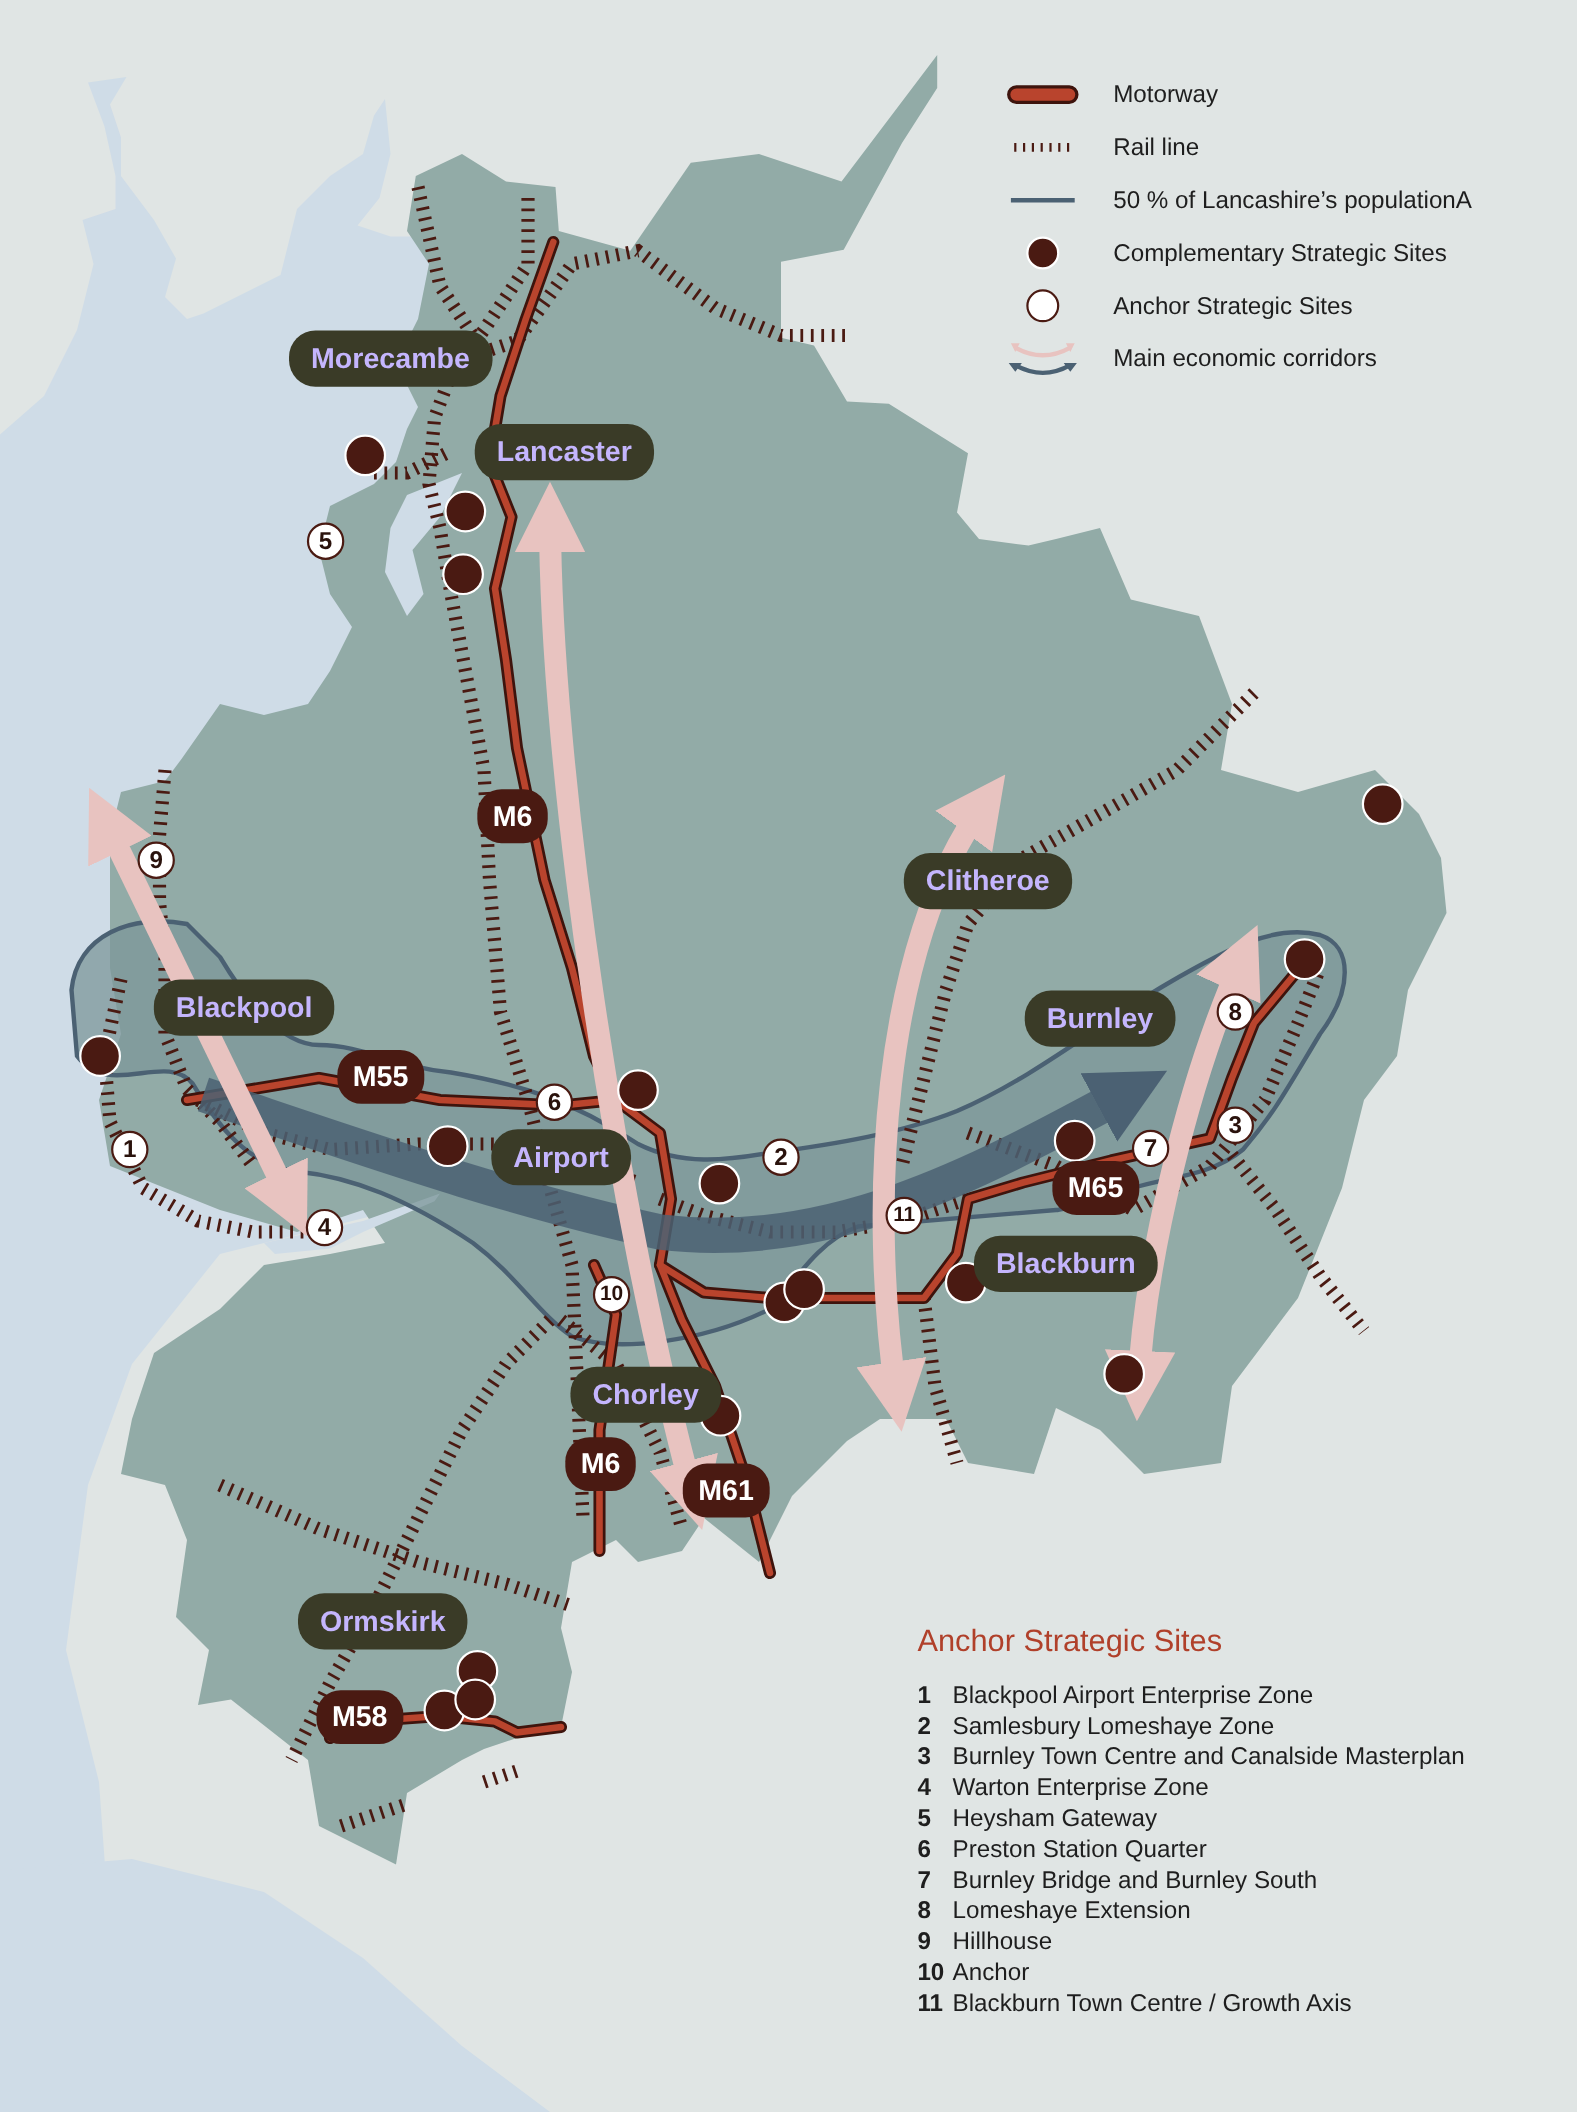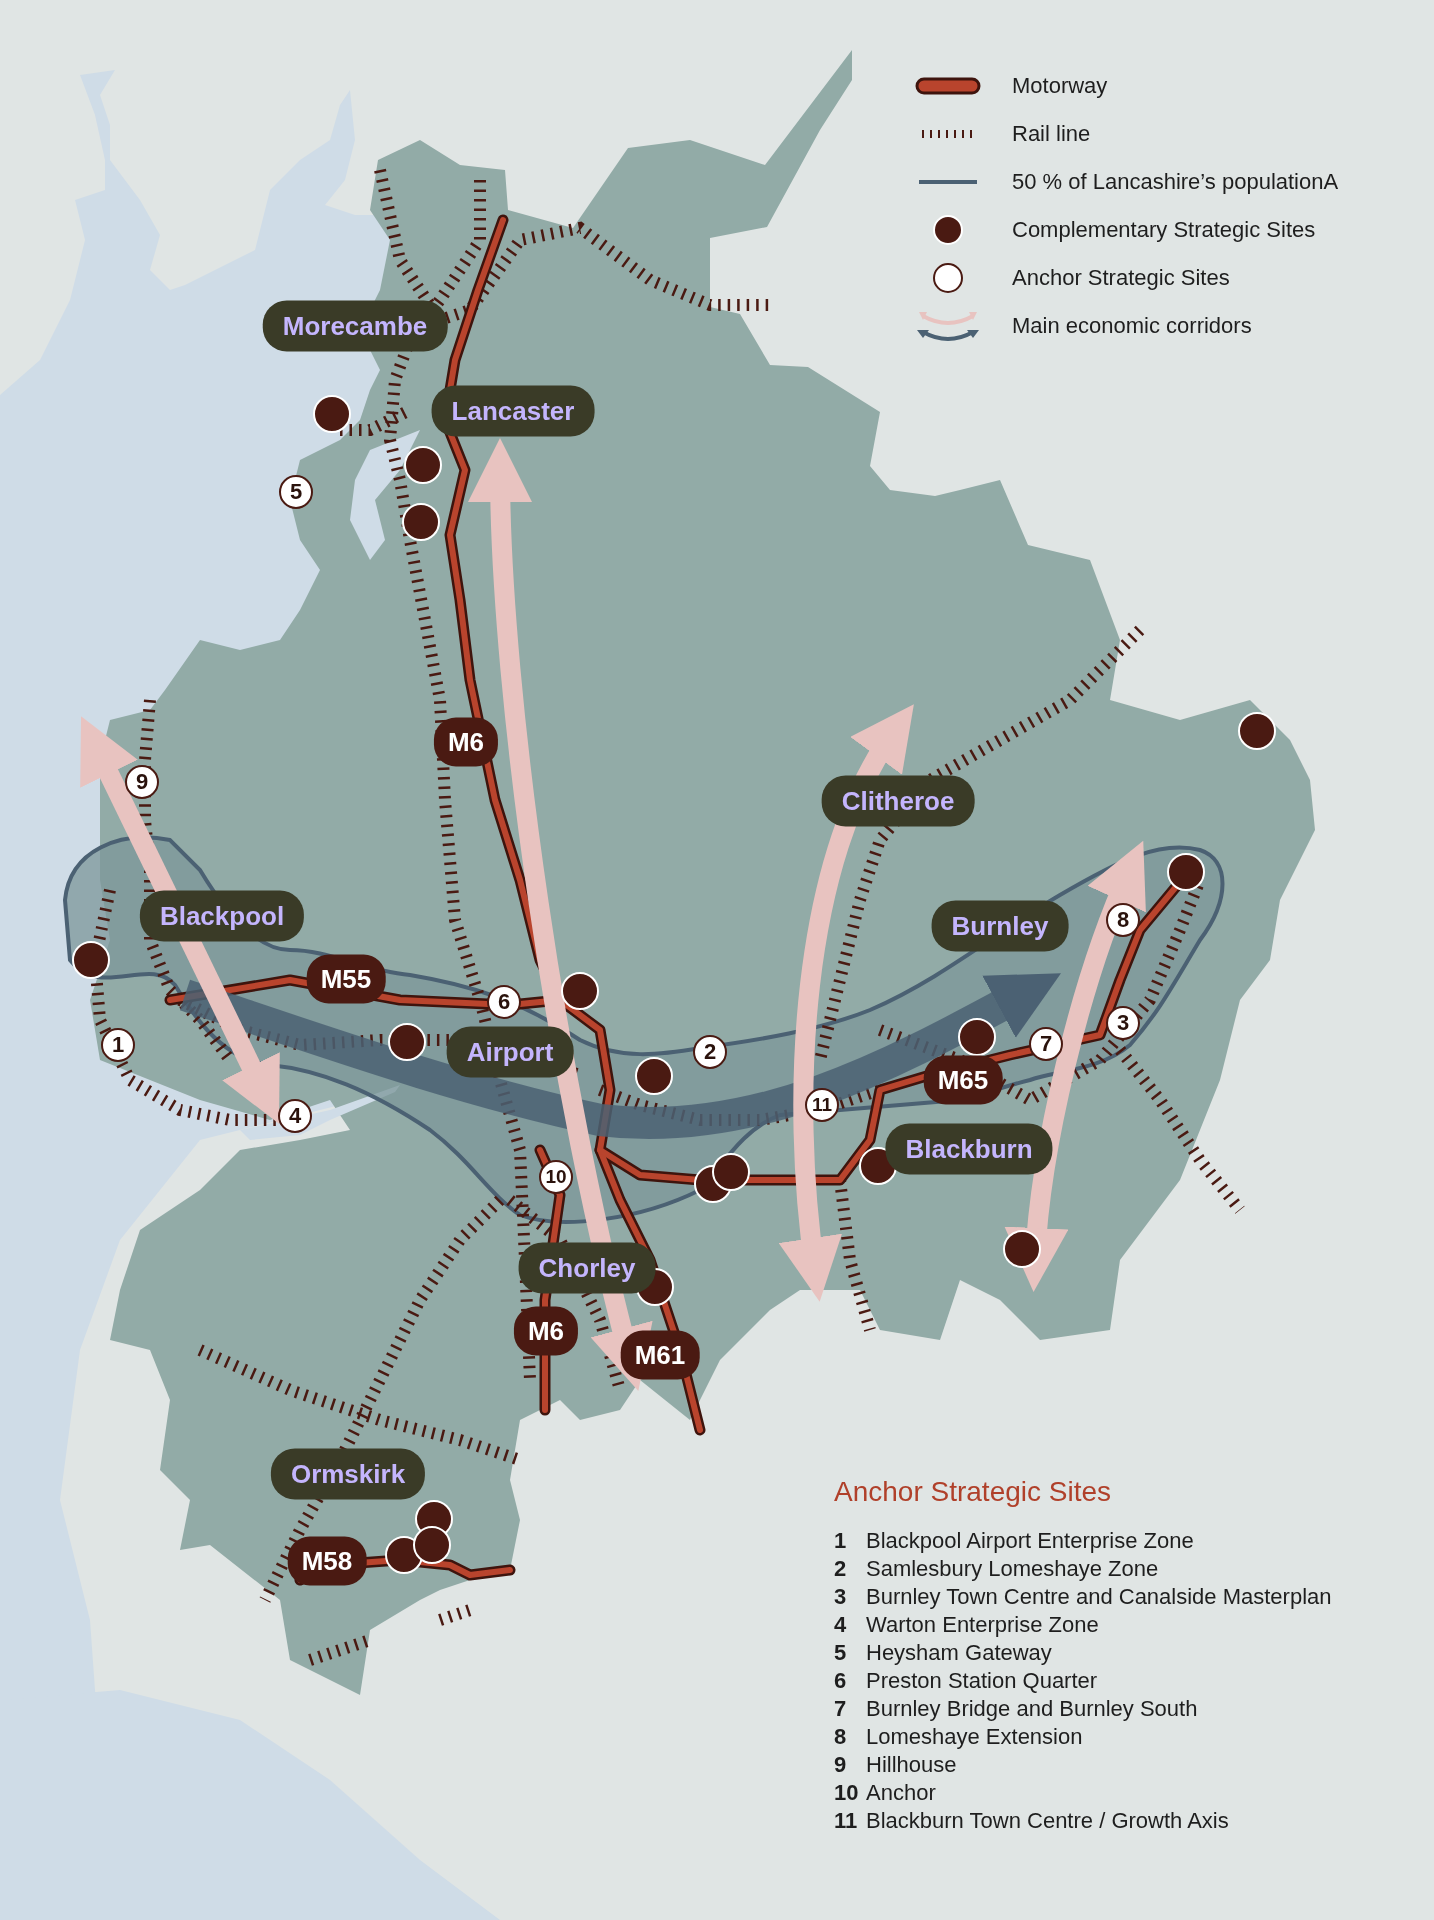--- a/index.html
+++ b/index.html
@@ -107,21 +107,21 @@
     <div class="comp" style="left: 1186px; top: 872px;"></div>
     <div class="comp" style="left: 1257px; top: 731px;"></div>
     <div class="comp" style="left: 404px; top: 1555px;"></div>
     <div class="comp" style="left: 434px; top: 1519px;"></div>
     <div class="comp" style="left: 432px; top: 1545px;"></div>
   </div>
 
 <div id="mway-layer">
     <div class="mway" style="left: 466px; top: 742px;">M6</div>
     <div class="mway" style="left: 346px; top: 979px;">M55</div>
-    <div class="mway" style="left: 963px; top: 1080px;">M65</div>
+    <div class="mway" style="left: 996px; top: 1080px;">M65</div>
     <div class="mway" style="left: 546px; top: 1331px;">M6</div>
     <div class="mway" style="left: 660px; top: 1355px;">M61</div>
     <div class="mway" style="left: 327px; top: 1561px;">M58</div>
   </div>
 
 <div id="town-layer">
     <div class="lbl" style="left: 355px; top: 326px;">Morecambe</div>
     <div class="lbl" style="left: 513px; top: 411px;">Lancaster</div>
     <div class="lbl" style="left: 222px; top: 916px;">Blackpool</div>
     <div class="lbl" style="left: 510px; top: 1052px;">Airport</div>

